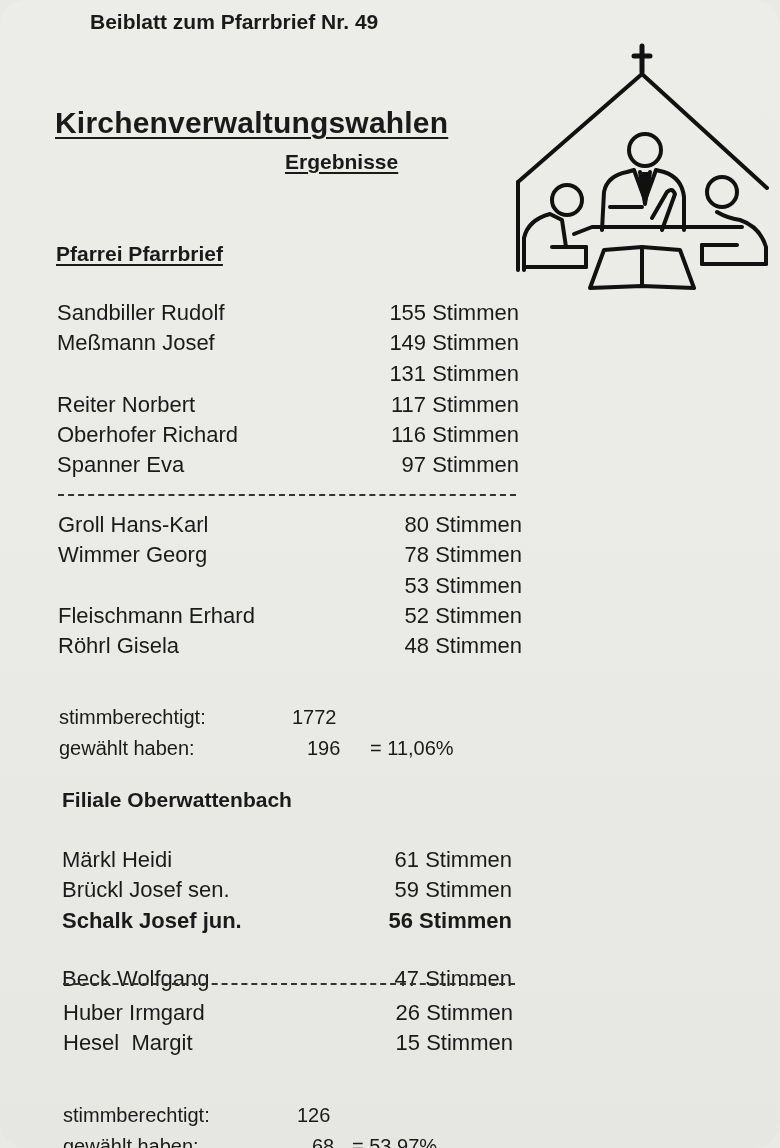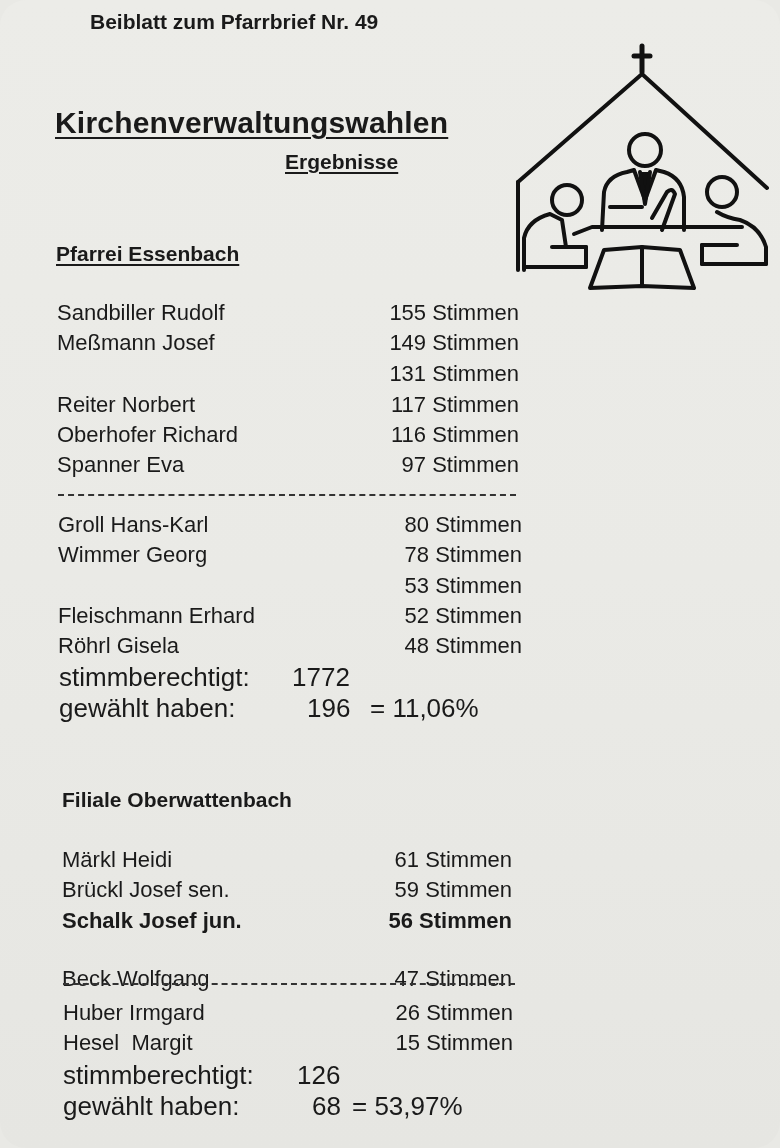--- a/index.html
+++ b/index.html
@@ -38,21 +38,21 @@
   .section-title.u { text-decoration: underline; text-underline-offset: 3px; }
   .row {
     position: absolute; height: 30px; font-size: 22px; line-height: 30px;
   }
   .row .name { position: absolute; left: 0; top: 0; white-space: pre; }
   .row .votes { position: absolute; top: 0; white-space: nowrap; text-align: left; }
   .dash {
     position: absolute; height: 0;
     border-top: 2px dashed #333;
   }
-  .stat { position: absolute; font-size: 26px; line-height: 30px; white-space: pre; }
+  .stat { position: absolute; font-size: 20px; line-height: 30px; white-space: pre; margin-top: 40px; }
   .logo { position: absolute; left: 512px; top: 42px; width: 262px; height: 252px; }
 </style>
 </head>
 <body>
 
 <div class="page">
 
   <div class="abs header">Beiblatt zum Pfarrbrief Nr. 49</div>
   <div class="abs title">Kirchenverwaltungswahlen</div>
   <div class="abs subtitle">Ergebnisse</div>
@@ -82,21 +82,21 @@
     <circle cx="210" cy="150" r="15"></circle>
     <path d="M205,170 Q215,176 228,178 Q248,185 254,205 L254,222"></path>
     <line x1="190" y1="203" x2="225" y2="203"></line>
     <line x1="190" y1="203" x2="190" y2="222"></line>
     <line x1="190" y1="222" x2="254" y2="222"></line>
 
     <path d="M78,246 L92,208 L130,205 L168,208 L182,246 L130,244 Z"></path>
     <line x1="130" y1="205" x2="130" y2="244"></line>
   </svg>
 
-  <div class="abs section-title u" style="left:56px; top:242px;">Pfarrei Essenbach</div>
+  <div class="abs section-title u" style="left:56px; top:242px;">Pfarrei Pfarrbrief</div>
 
   <div>
     <div class="row" style="left:57px; top:298px; width:470px;">
         <span class="name">Sandbiller Rudolf</span>
         <span class="votes" style="right:8px;">155 Stimmen</span>
       </div>
     <div class="row" style="left:57px; top:328px; width:470px;">
         <span class="name">Meßmann Josef</span>
         <span class="votes" style="right:8px;">149 Stimmen</span>
       </div>

